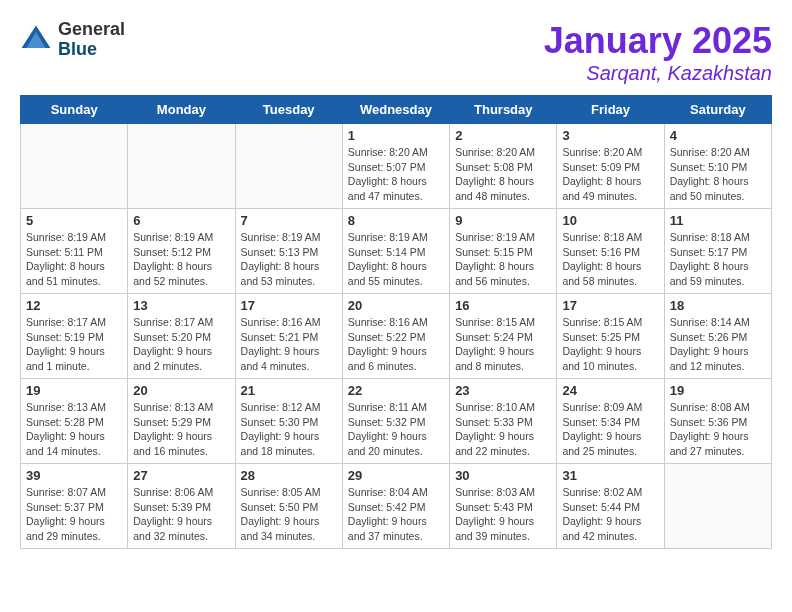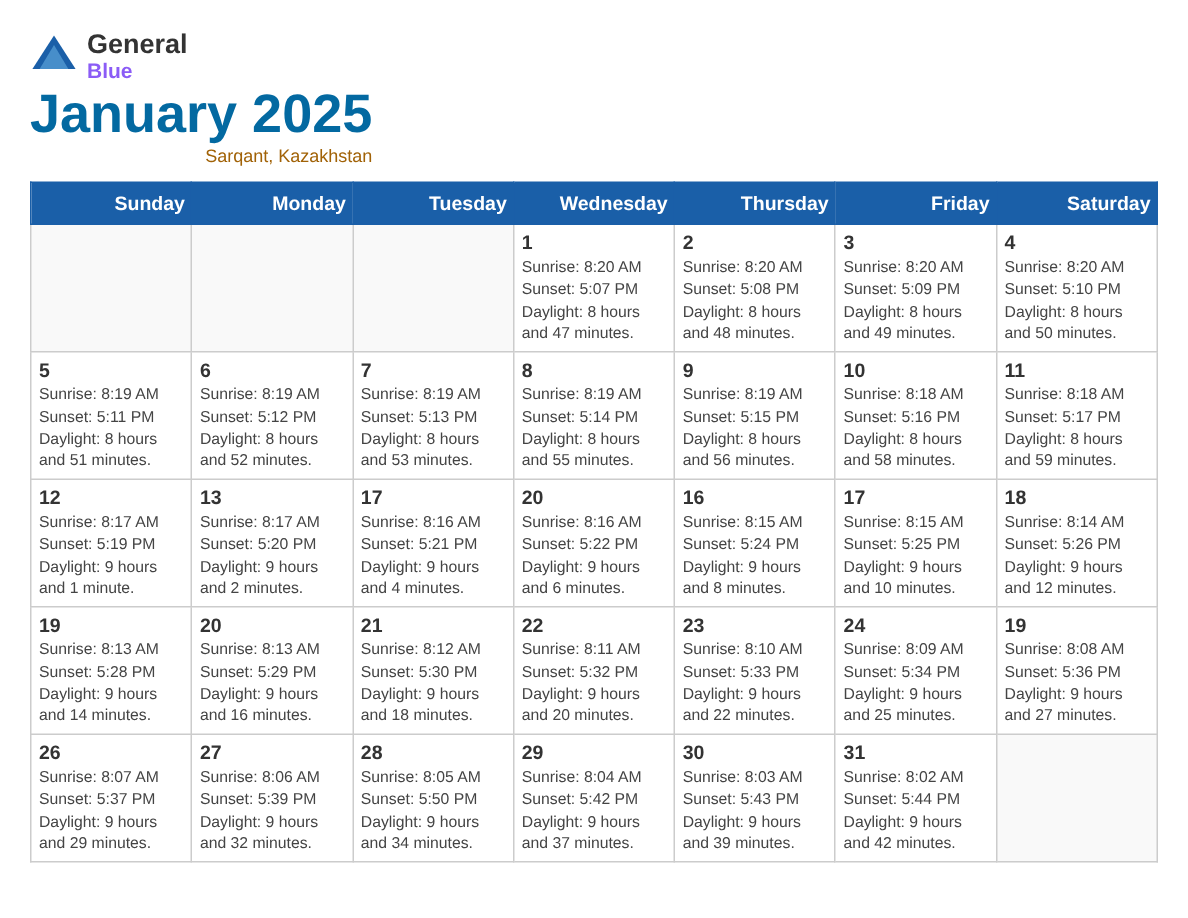--- a/index.html
+++ b/index.html
@@ -8,67 +8,67 @@
       background: #fff;
       width: 792px;
       min-height: 612px;
       padding: 20px;
     }
     .header {
       display: flex;
       justify-content: space-between;
       align-items: flex-start;
       margin-bottom: 10px;
-      flex-direction: column;
     }
     .logo {
       display: flex;
       align-items: center;
       gap: 6px;
     }
     .logo-text {
       display: flex;
       flex-direction: column;
       line-height: 1.1;
     }
     .logo-general {
       font-size: 18px;
       font-weight: bold;
       color: #333;
     }
     .logo-blue {
-      font-size: 14px;
-      font-weight: bold;
-      color: #8b5cf6;
+      font-size: 18px;
+      font-weight: bold;
+      color: #0c4a6e;
     }
     .logo-icon {
       width: 32px;
       height: 32px;
     }
     .title-block {
       text-align: right;
     }
     .calendar-title {
       font-size: 36px;
       font-weight: bold;
-      color: #0369a1;
+      color: #6d28d9;
     }
     .calendar-subtitle {
-      font-size: 12px;
-      color: #a16207;
+      font-size: 20px;
+      color: #6d28d9;
+      font-style: italic;
     }
     table {
       width: 100%;
       border-collapse: collapse;
       table-layout: fixed;
     }
     th {
       background-color: #1a5fa8;
       color: white;
-      text-align: right;
+      text-align: center;
       padding: 6px 4px;
       font-size: 13px;
       font-weight: bold;
       border: 1px solid #1a5fa8;
     }
     td {
       border: 1px solid #ccc;
       vertical-align: top;
       padding: 4px 5px;
       font-size: 11px;
@@ -283,21 +283,21 @@
         </td>
         <td>
           <div class="day-num">19</div>
           <div class="day-info" style="white-space: pre-line;">Sunrise: 8:08 AM
 Sunset: 5:36 PM
 Daylight: 9 hours and 27 minutes.</div>
         </td>
       </tr>
       <tr>
         <td>
-          <div class="day-num">26</div>
+          <div class="day-num">39</div>
           <div class="day-info" style="white-space: pre-line;">Sunrise: 8:07 AM
 Sunset: 5:37 PM
 Daylight: 9 hours and 29 minutes.</div>
         </td>
         <td>
           <div class="day-num">27</div>
           <div class="day-info" style="white-space: pre-line;">Sunrise: 8:06 AM
 Sunset: 5:39 PM
 Daylight: 9 hours and 32 minutes.</div>
         </td>

